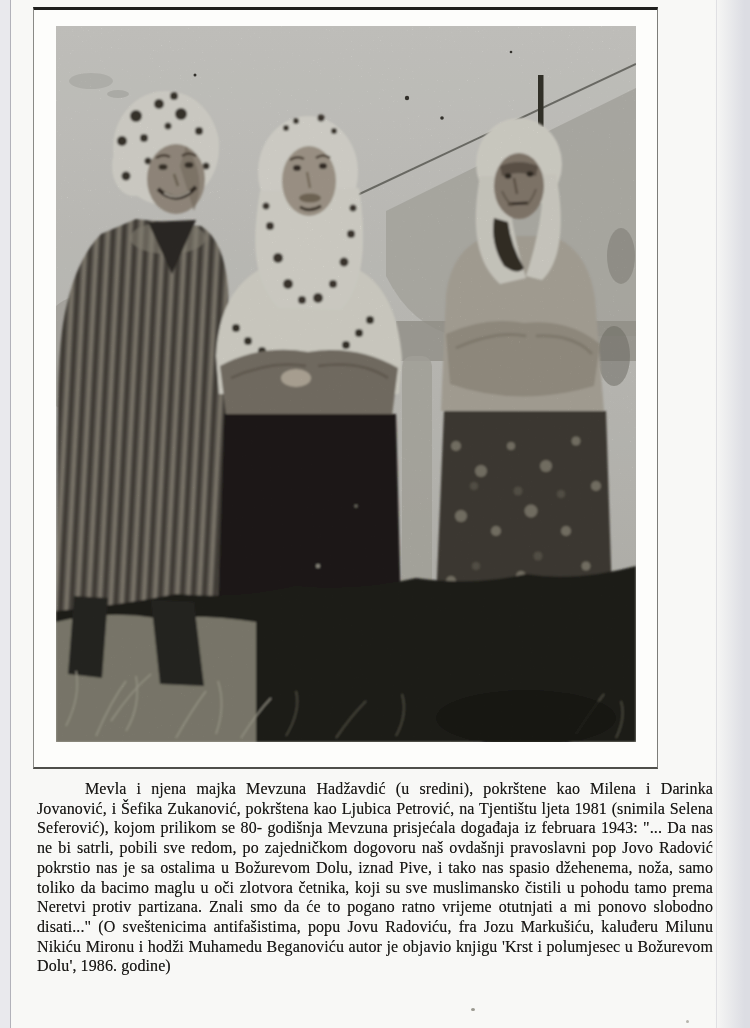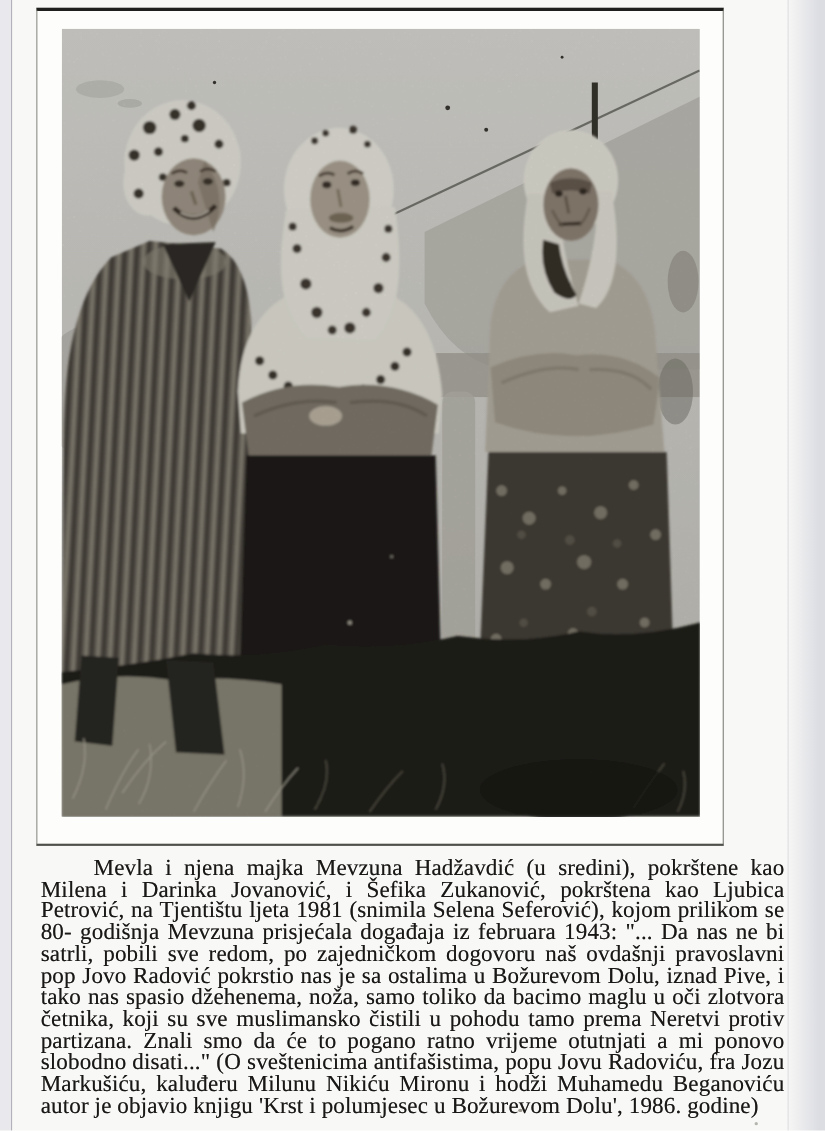--- a/index.html
+++ b/index.html
@@ -15,21 +15,21 @@
   .edge-right-line{position:absolute;left:716px;top:0;width:1px;height:100%;background:#cdcdd6;opacity:.55;}
   .photo-frame{
     position:absolute; left:33px; top:7px; width:623px; height:757px;
     margin:0; background:#fdfdfb;
     border-top:3px solid #1f1f1d; border-left:1px solid #8a8a86;
     border-right:1px solid #7d7d79; border-bottom:2px solid #4f4f4b;
   }
   .photo-frame svg{position:absolute;left:22px;top:16px;}
   .caption{
     position:absolute; left:37px; top:779px; width:676px; margin:0;
-    font-size:21px; line-height:19.7px; text-align:justify;
+    font-size:16px; line-height:19.7px; text-align:justify;
     text-indent:48px; color:#191816; letter-spacing:0.1px;
     text-shadow:0 0 0.45px rgba(20,18,14,0.55);
   }
   .speck{position:absolute;border-radius:50%;background:#9a988f;}
   .speck.s1{left:471px;top:1008px;width:4px;height:3px;}
   .speck.s2{left:686px;top:1020px;width:3px;height:3px;opacity:.7;}
 </style>
 </head>
 <body>
 

